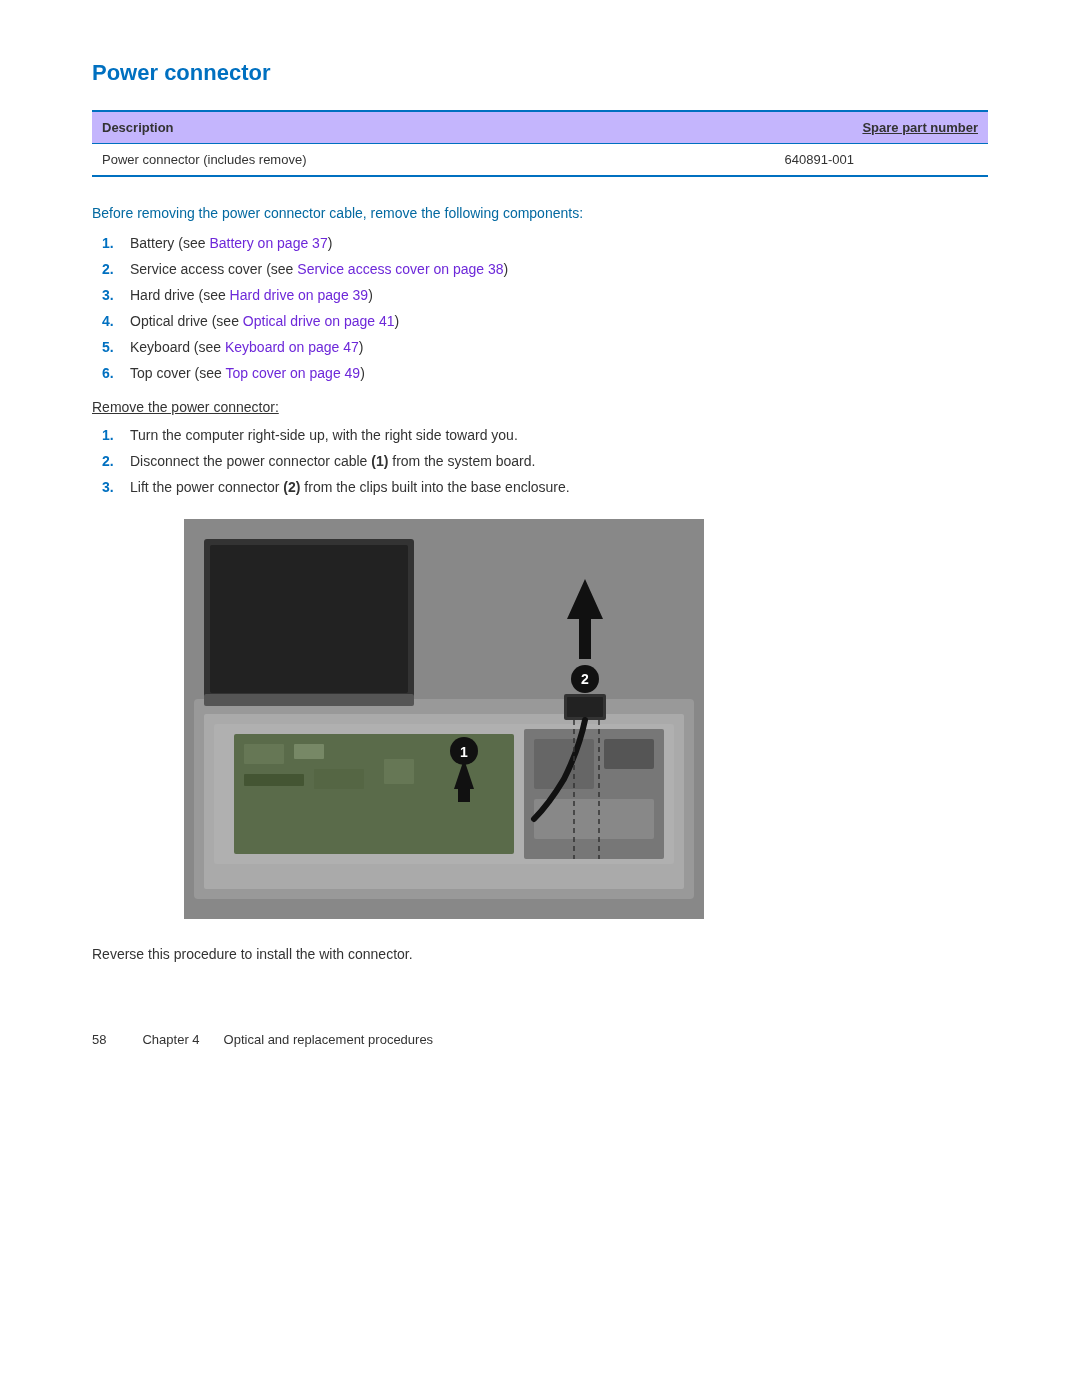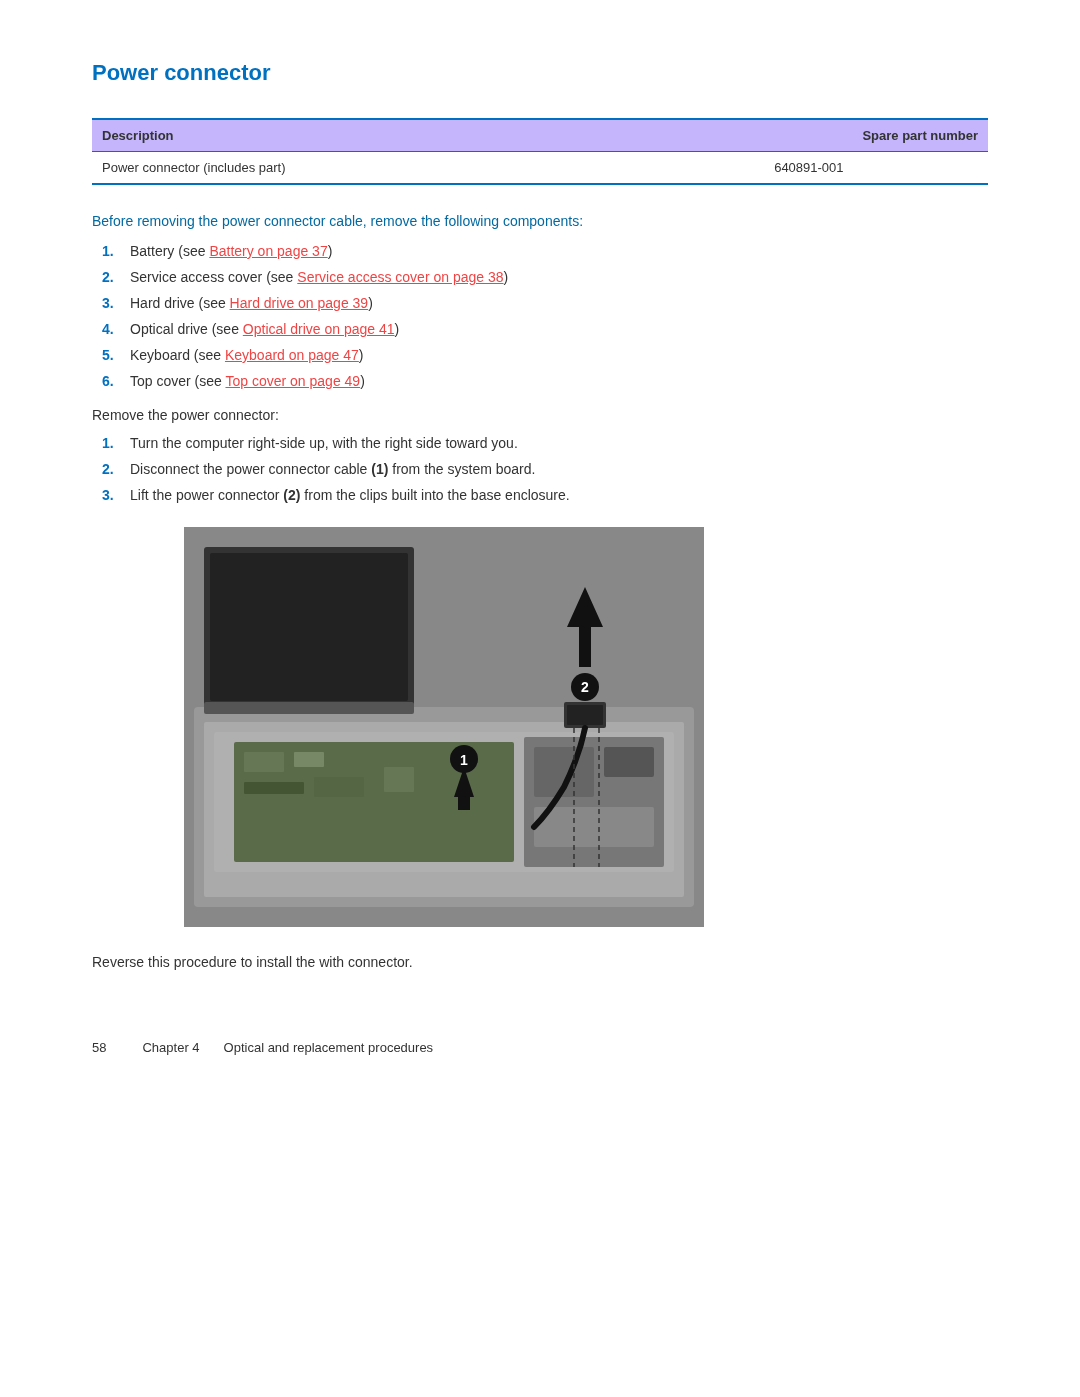--- a/index.html
+++ b/index.html
@@ -15,21 +15,21 @@
       background: #fff;
       width: 1080px;
       min-height: 1397px;
       padding: 60px 92px 80px 92px;
     }
 
     .page-title {
       color: #0070c0;
       font-size: 22px;
       font-weight: bold;
-      margin-bottom: 32px;
+      margin-bottom: 24px;
     }
 
     .parts-table {
       width: 100%;
       border-collapse: collapse;
       margin-bottom: 28px;
       border-top: 2px solid #0070c0;
       border-bottom: 2px solid #0070c0;
     }
 
@@ -41,20 +41,21 @@
     .parts-table thead th {
       padding: 8px 10px;
       text-align: left;
       font-size: 13px;
       font-weight: bold;
       color: #333;
     }
 
     .parts-table thead th:last-child {
       text-align: right;
+      text-decoration: underline;
     }
 
     .parts-table tbody td {
       padding: 8px 10px;
       font-size: 13px;
       color: #333;
       border-bottom: 1px solid #ccc;
     }
 
     .parts-table tbody td:last-child {
@@ -86,30 +87,30 @@
       font-weight: bold;
       min-width: 28px;
       font-size: 14px;
     }
 
     .list-text {
       flex: 1;
     }
 
     a.link {
-      color: #ef4444;
-      text-decoration: underline;
+      color: #6d28d9;
       cursor: pointer;
       margin-top: 12px;
     }
 
     .section-label {
       font-size: 14px;
       margin-bottom: 12px;
       color: #333;
+      text-decoration: underline;
     }
 
     .footer-text {
       font-size: 14px;
       color: #333;
       margin-bottom: 60px;
     }
 
     .page-footer {
       position: relative;
@@ -134,21 +135,21 @@
 
 <table class="parts-table">
   <thead>
     <tr>
       <th>Description</th>
       <th>Spare part number</th>
     </tr>
   </thead>
   <tbody>
     <tr>
-      <td>Power connector (includes part)</td>
+      <td>Power connector (includes remove)</td>
       <td>640891-001</td>
     </tr>
   </tbody>
 </table>
 
 <p class="intro-text">Before removing the power connector cable, remove the following components:</p>
 
 <ol class="numbered-list">
   <li>
     <span class="list-num">1.</span>

